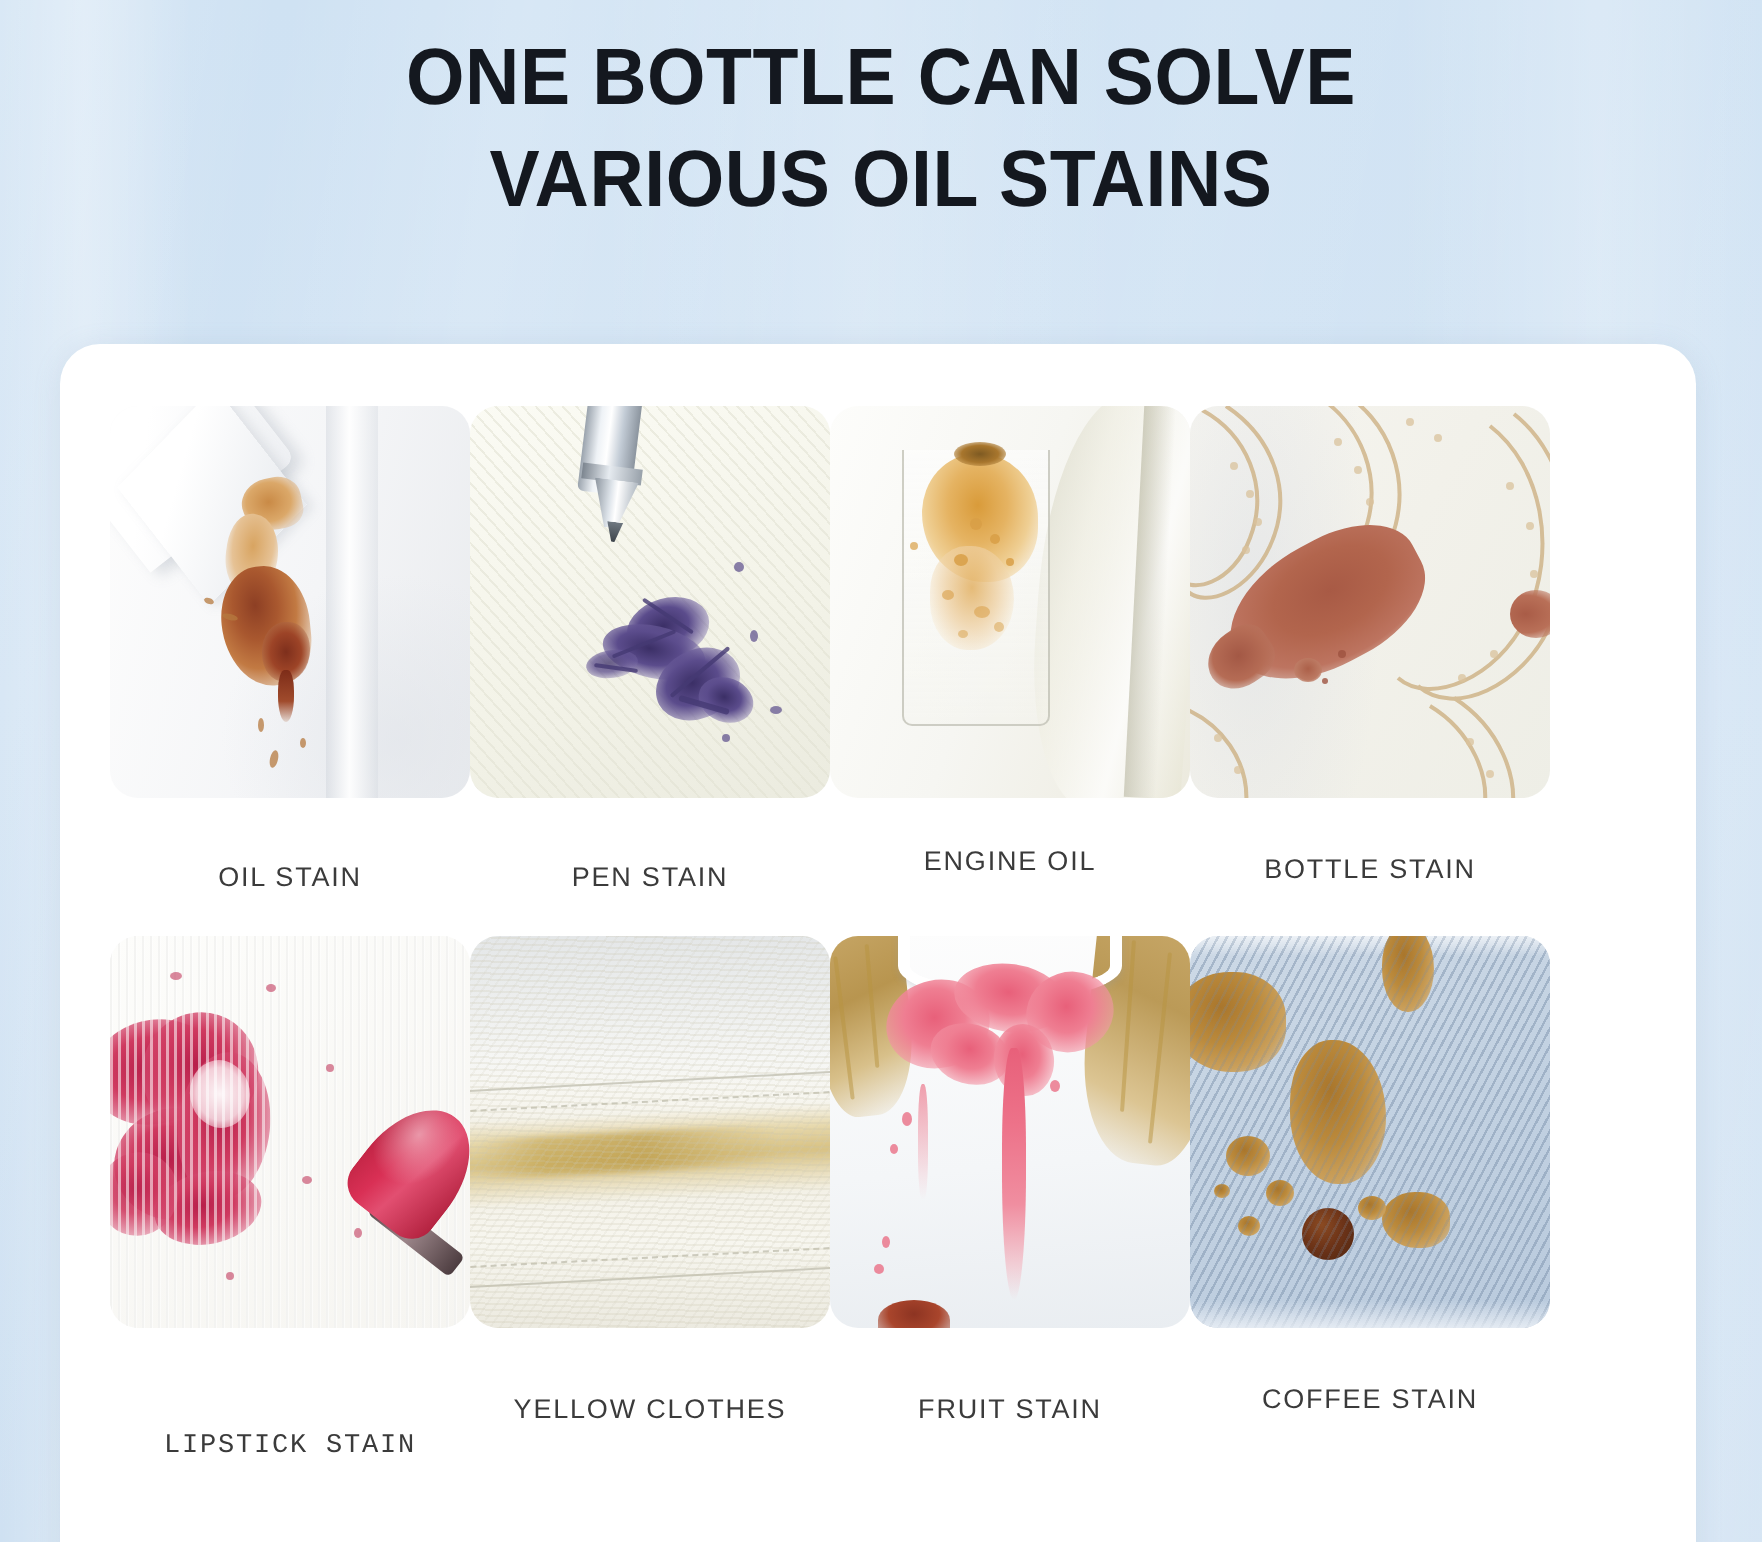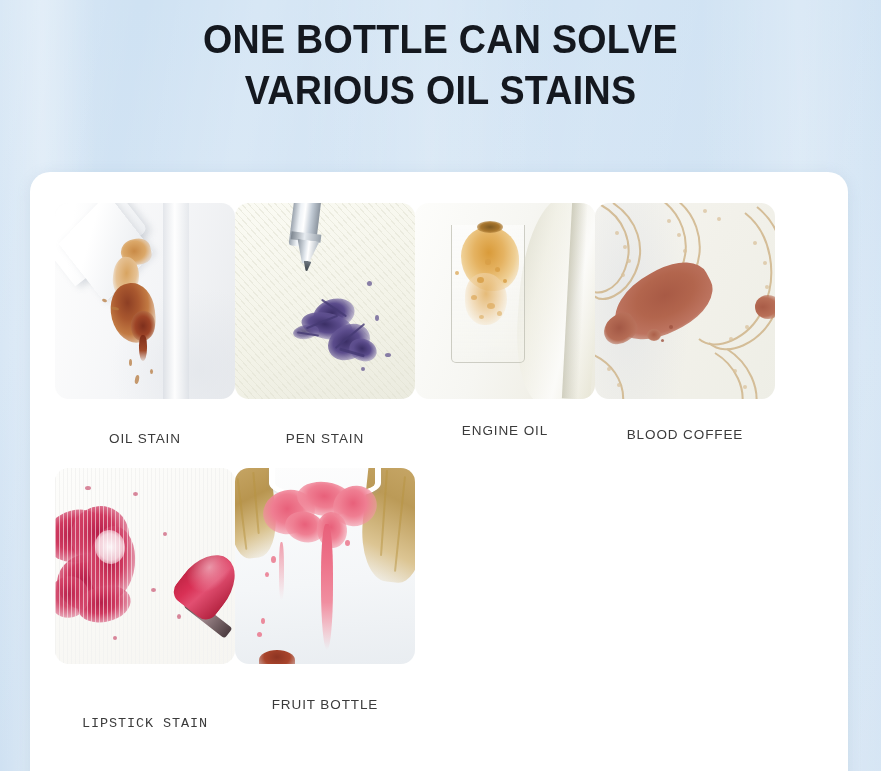--- a/index.html
+++ b/index.html
@@ -676,21 +676,21 @@
               <circle cx="124" cy="16" r="2"></circle>
           </g>
         </svg>
         <div class="stain-main"></div>
         <div class="stain-tail"></div>
         <div class="stain-drop"></div>
         <div class="stain-edge"></div>
         <div class="fleck2 bf1"></div>
         <div class="fleck2 bf2"></div>
       </div>
-      <div class="label">BLOOD COFFEE</div>
+      <div class="label">BOTTLE STAIN</div>
     </div>
 
   </div>
 
   <div class="grid-row row-2">
 
     <div class="cell cell-lipstick">
       <div class="tile t-lipstick">
         <div class="smear m1"></div>
         <div class="smear m2"></div>
@@ -706,20 +706,34 @@
         <div class="dust u4"></div>
         <div class="dust u5"></div>
         <div class="dust u6"></div>
         <div class="tube"></div>
         <div class="bullet-band"></div>
         <div class="bullet"></div>
       </div>
       <div class="label">LIPSTICK STAIN</div>
     </div>
 
+    <div class="cell cell-yellow">
+      <div class="tile t-yellow">
+        <div class="topshade"></div>
+        <div class="yband"></div>
+        <div class="yband2"></div>
+        <div class="seam s-a"></div>
+        <div class="seam s-b"></div>
+        <div class="seam s-c"></div>
+        <div class="seam s-d"></div>
+        <div class="fiber"></div>
+        <div class="twill"></div>
+      </div>
+      <div class="label">YELLOW CLOTHES</div>
+    </div>
 
     <div class="cell cell-fruit">
       <div class="tile t-fruit">
         <div class="hair-l"></div>
         <div class="hair-r"></div>
         <div class="hair-strand h1"></div>
         <div class="hair-strand h2"></div>
         <div class="hair-strand h3"></div>
         <div class="hair-strand h4"></div>
         <div class="neck"></div>
@@ -730,18 +744,36 @@
         <div class="spill sp5"></div>
         <div class="run"></div>
         <div class="run2"></div>
         <div class="splat-dot fd1"></div>
         <div class="splat-dot fd2"></div>
         <div class="splat-dot fd3"></div>
         <div class="splat-dot fd4"></div>
         <div class="splat-dot fd5"></div>
         <div class="chunk"></div>
       </div>
-      <div class="label">FRUIT BOTTLE</div>
+      <div class="label">FRUIT STAIN</div>
     </div>
 
+    <div class="cell cell-coffee">
+      <div class="tile t-coffee">
+        <div class="edge-top"></div>
+        <div class="blob b1"></div>
+        <div class="blob b2"></div>
+        <div class="blob b3"></div>
+        <div class="blob b4"></div>
+        <div class="blob b5"></div>
+        <div class="blob b6"></div>
+        <div class="blob b7"></div>
+        <div class="blob b8"></div>
+        <div class="blob b9"></div>
+        <div class="dark-drop"></div>
+        <div class="twill-over"></div>
+        <div class="edge-bottom"></div>
+      </div>
+      <div class="label">COFFEE STAIN</div>
+    </div>
 
   </div>
 </div>
 
 </body></html>

